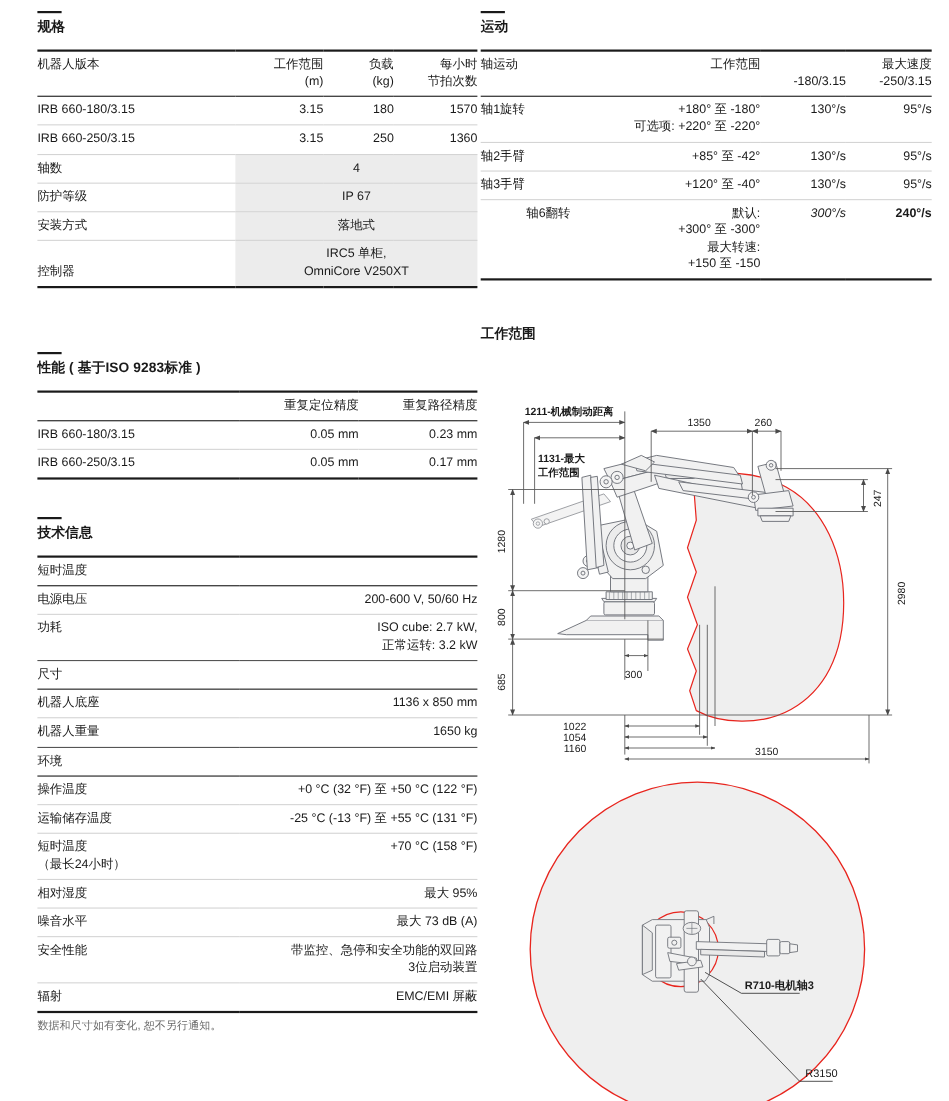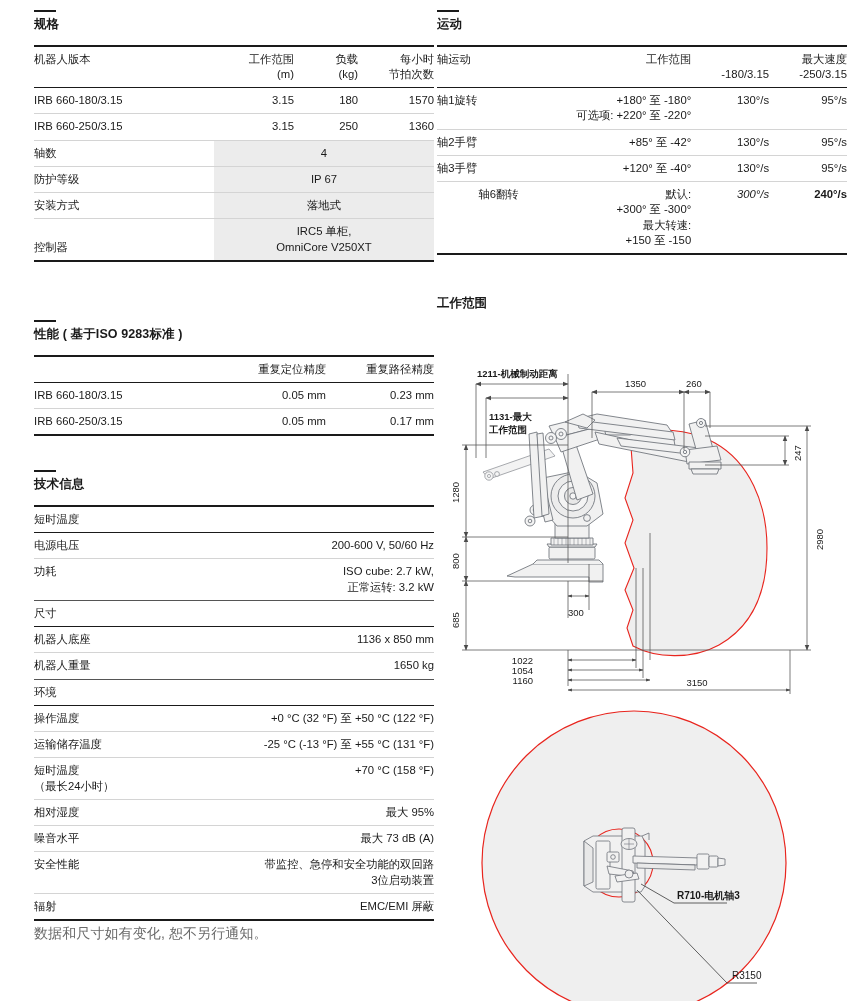--- a/index.html
+++ b/index.html
@@ -70,21 +70,21 @@
     font-size: 11.3px;
   }
   .rule-top > * { border-top: 2.2px solid #1a1a1a; }
   .rule-head > * { border-bottom: 1.6px solid #1a1a1a; }
   .rule-thin > * { border-bottom: 1px solid #d4d4d4; }
   .rule-bot > * { border-bottom: 2.2px solid #1a1a1a; }
   .rule-dark > * { border-bottom: 1.3px solid #555; }
   .gray { background: #ececec; text-align: center !important; }
   .bold { font-weight: bold; }
   .note {
-    font-size: 14px;
+    font-size: 10px;
     color: #6a6a6a;
     margin-top: 4px;
     letter-spacing: .1px;
   }
   .spacer-lg { height: 58px; }
   .spacer-md { height: 34px; }
   .nowrap { white-space: nowrap; text-align: right; }
 
   
   .figure {

